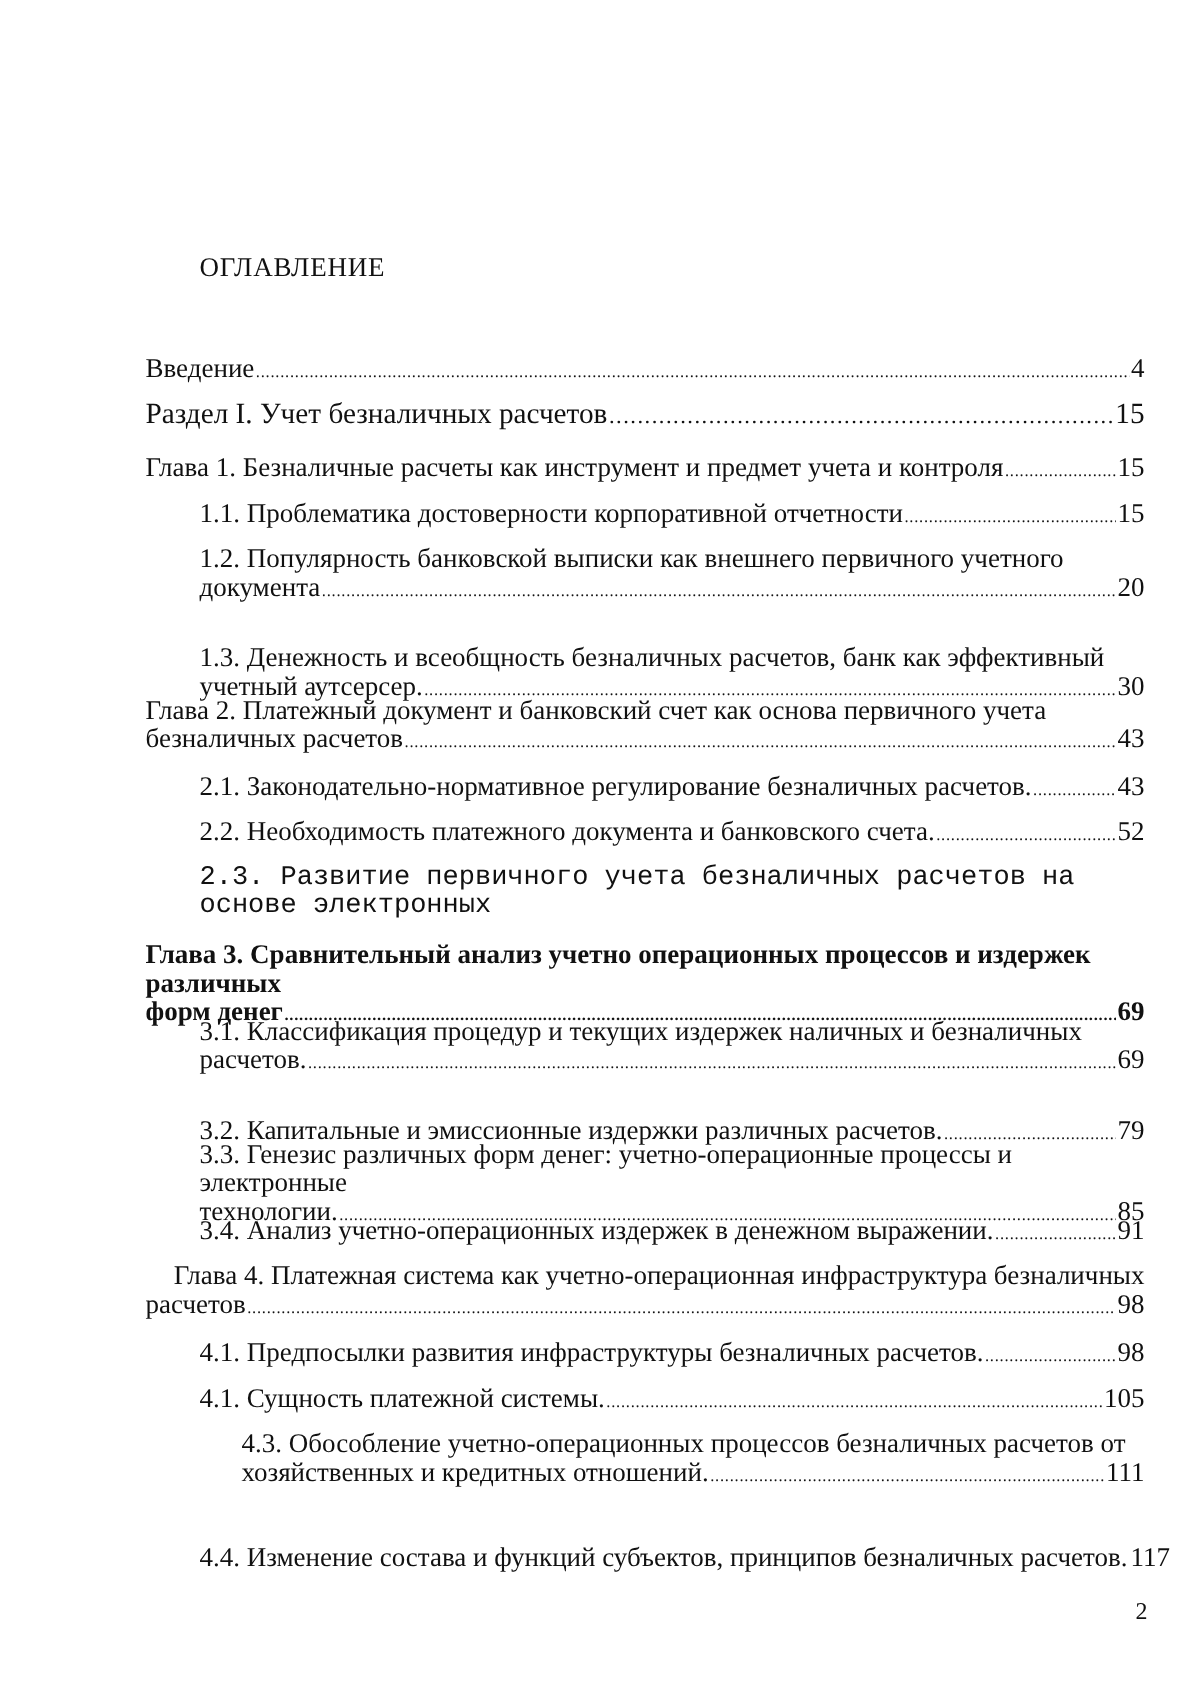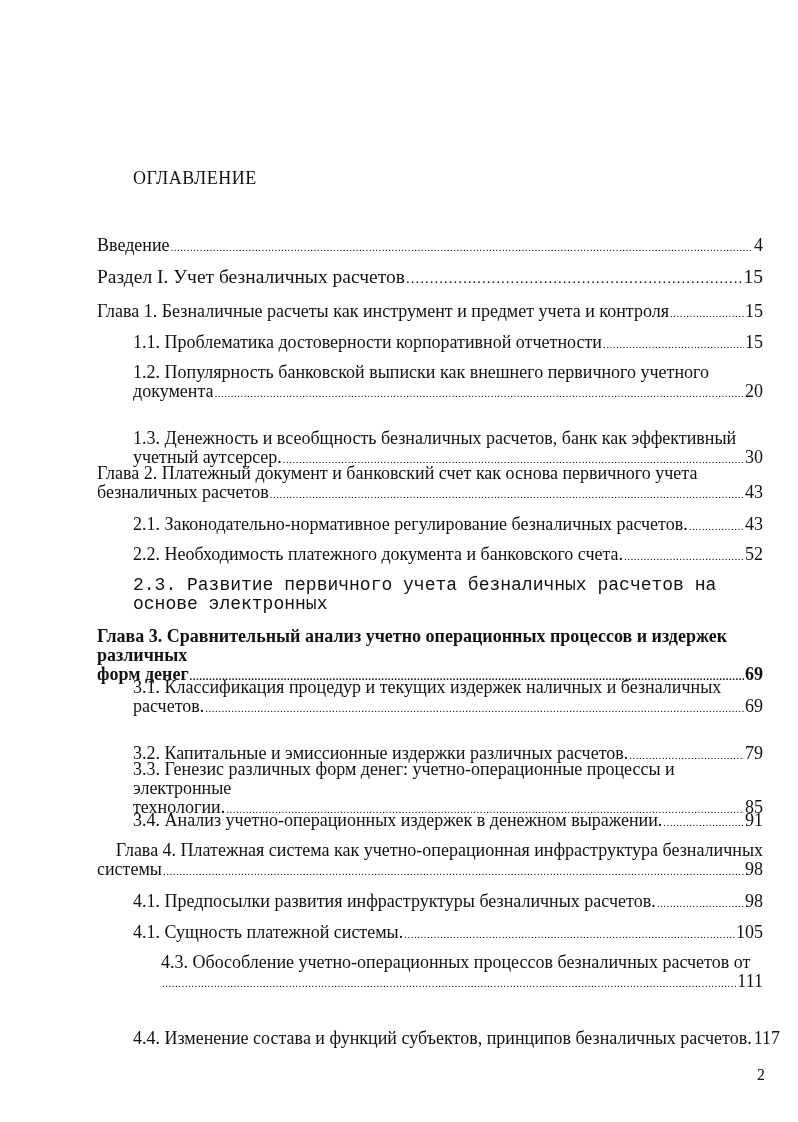--- a/index.html
+++ b/index.html
@@ -142,21 +142,21 @@
     <div class="entry sub" style="top: 811px;">
       <div class="line">
         <span class="txt">3.4. Анализ учетно-операционных издержек в денежном выражении.</span>
         <span class="dots"></span>
         <span class="pg">91</span>
       </div>
     </div>
     <div class="entry" style="top: 841px; text-align: right;">
       <div>Глава 4. Платежная система как учетно-операционная инфраструктура безналичных</div>
       <div class="line">
-        <span class="txt">системы</span>
+        <span class="txt">расчетов</span>
         <span class="dots"></span>
         <span class="pg">98</span>
       </div>
     </div>
     <div class="entry sub" style="top: 892px;">
       <div class="line">
         <span class="txt">4.1. Предпосылки развития инфраструктуры безналичных расчетов.</span>
         <span class="dots"></span>
         <span class="pg">98</span>
       </div>
@@ -164,20 +164,21 @@
     <div class="entry sub" style="top: 923px;">
       <div class="line">
         <span class="txt">4.1. Сущность платежной системы.</span>
         <span class="dots"></span>
         <span class="pg">105</span>
       </div>
     </div>
     <div class="entry sub" style="top: 953px; margin-left: 28px;">
       <div>4.3. Обособление учетно-операционных процессов безналичных расчетов от</div>
       <div class="line">
+        <span class="txt">хозяйственных и кредитных отношений.</span>
         <span class="dots"></span>
         <span class="pg">111</span>
       </div>
     </div>
     <div class="entry sub" style="top: 1029px;">
       <div class="line">
         <span class="txt">4.4. Изменение состава и функций субъектов, принципов безналичных расчетов.</span>
         <span class="dots"></span>
         <span class="pg">117</span>
       </div>

